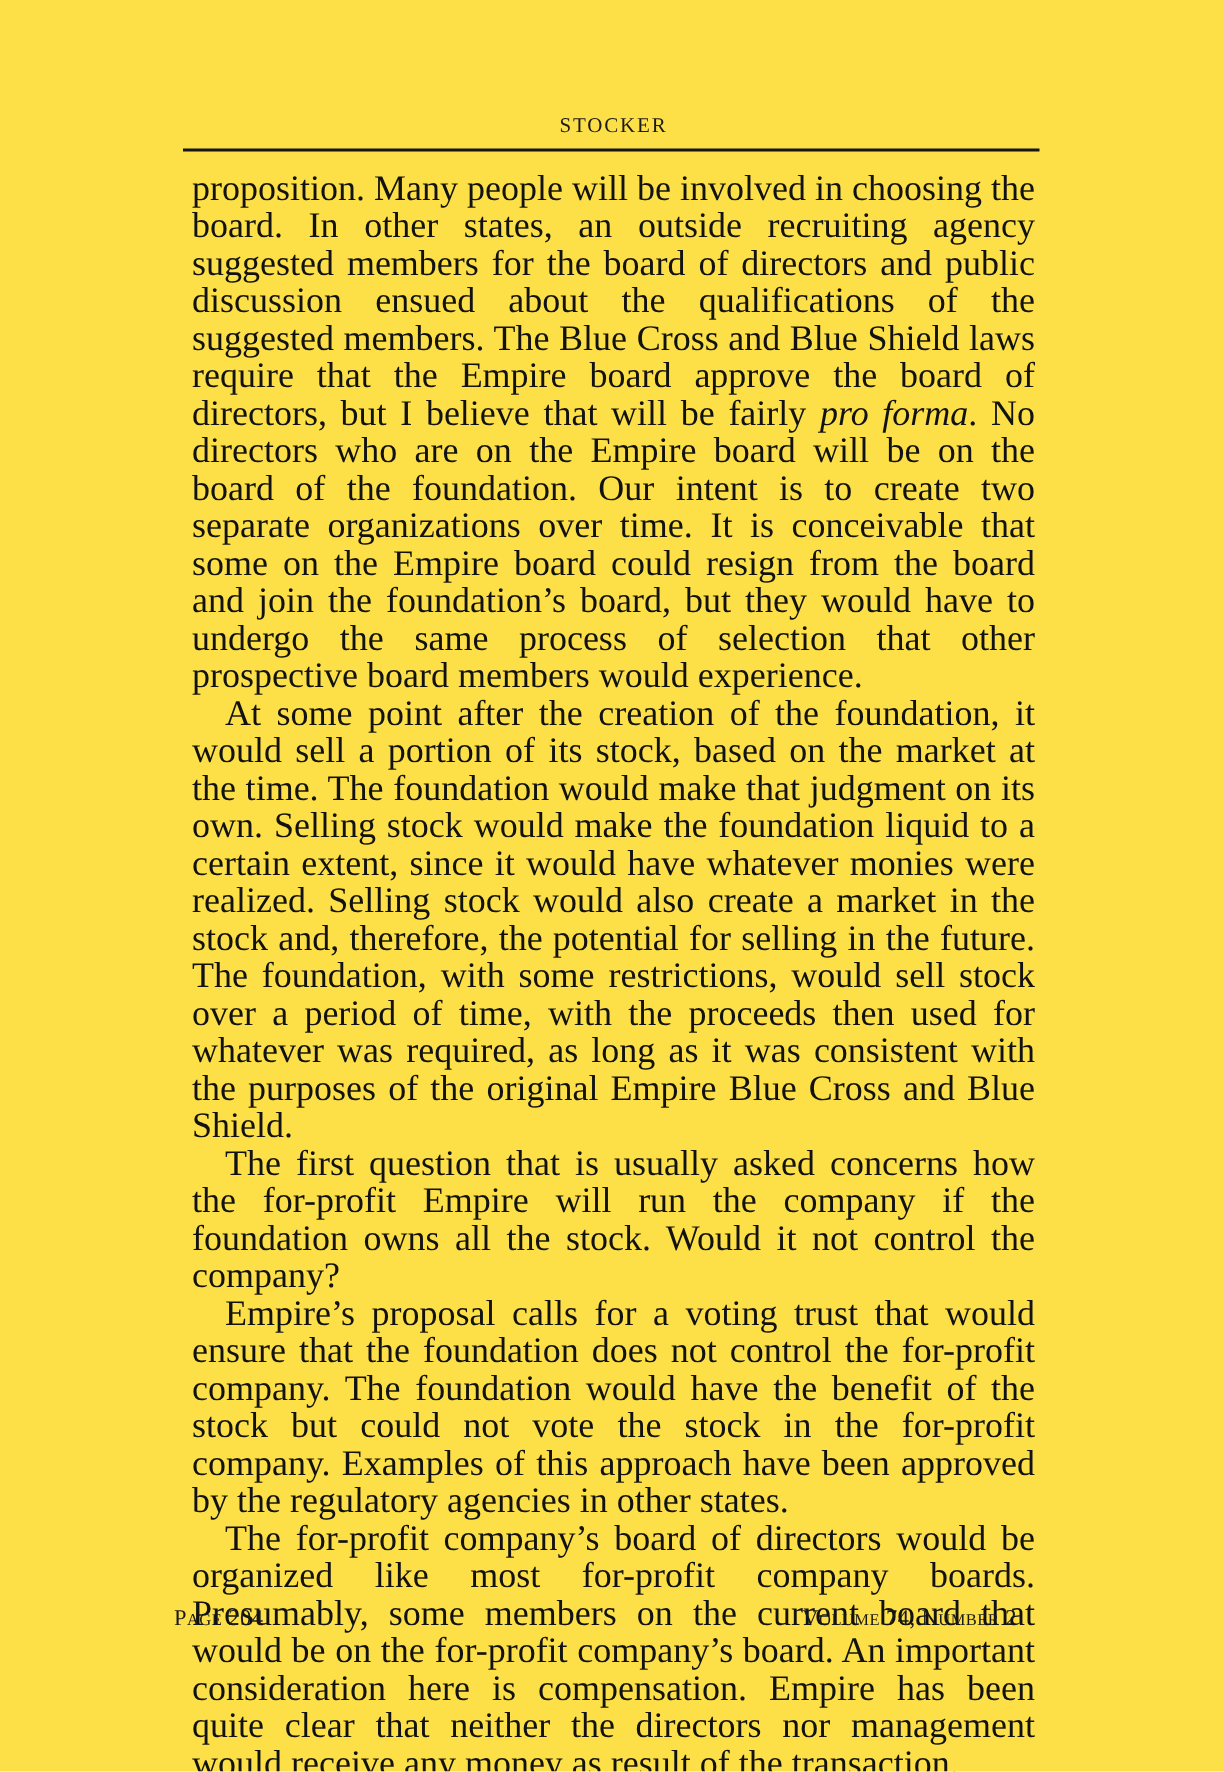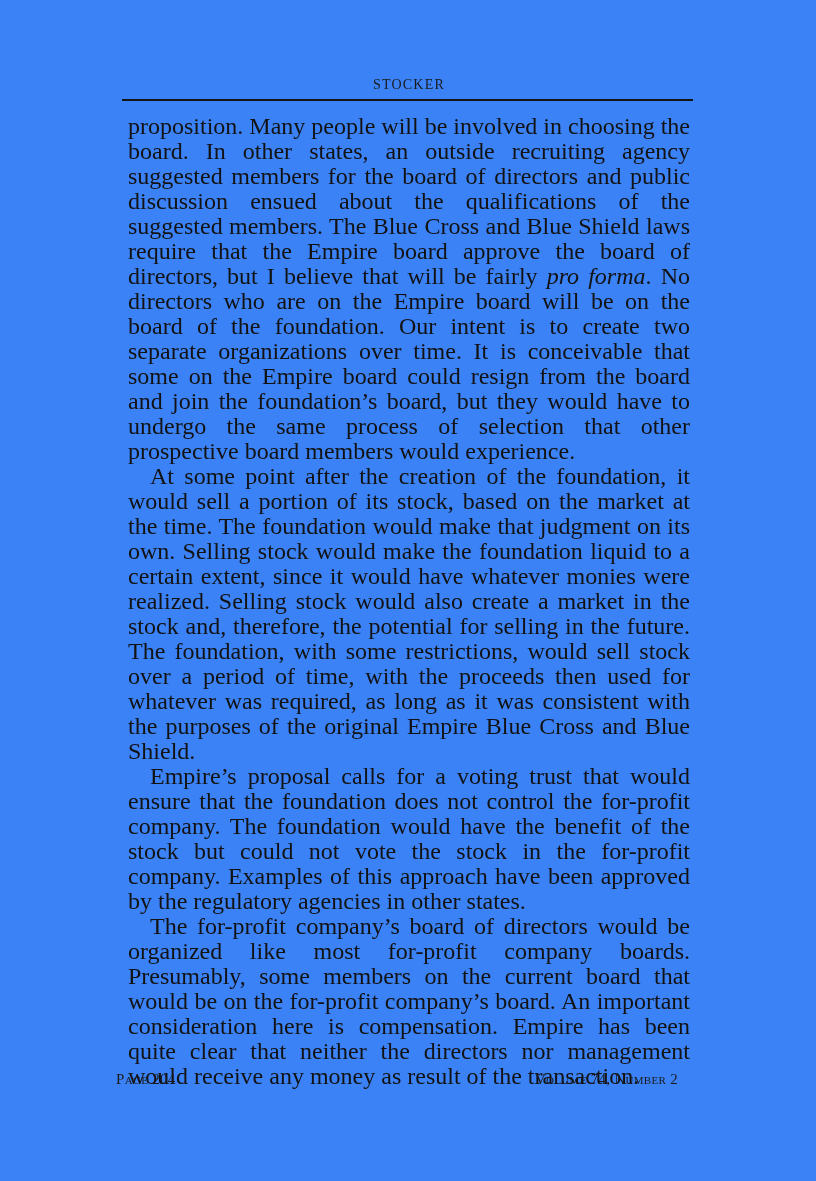--- a/index.html
+++ b/index.html
@@ -4,21 +4,21 @@
 <style>
   html, body {
     margin: 0;
     padding: 0;
     background: #ffffff;
   }
   .page {
     position: relative;
     width: 816px;
     height: 1181px;
-    background: #3b82f6;
+    background: #fde047;
     font-family: "Liberation Serif", serif;
     color: #141414;
     overflow: hidden;
   }
   .running-title {
     position: absolute;
     top: 77px;
     left: 128px;
     width: 562px;
     text-align: center;
@@ -69,20 +69,21 @@
 </style>
 </head>
 <body>
 
 <div class="page">
   <div class="running-title">STOCKER</div>
   <div class="header-rule"></div>
   <div class="body-text">
       <p><span>proposition. Many people will be involved in choosing the board. In other states, an outside recruiting agency suggested members for the board of directors and public discussion ensued about the qualifications of the suggested members. The Blue Cross and Blue Shield laws require that the Empire board approve the board of directors, but I believe that will be fairly </span><em>pro forma</em><span>. No directors who are on the Empire board will be on the board of the foundation. Our intent is to create two separate organizations over time. It is conceivable that some on the Empire board could resign from the board and join the foundation’s board, but they would have to undergo the same process of selection that other prospective board members would experience.</span></p>
       <p class="indent"><span>At some point after the creation of the foundation, it would sell a portion of its stock, based on the market at the time. The foundation would make that judgment on its own. Selling stock would make the foundation liquid to a certain extent, since it would have whatever monies were realized. Selling stock would also create a market in the stock and, therefore, the potential for selling in the future. The foundation, with some restrictions, would sell stock over a period of time, with the proceeds then used for whatever was required, as long as it was consistent with the purposes of the original Empire Blue Cross and Blue Shield.</span></p>
+      <p class="indent"><span>The first question that is usually asked concerns how the for-profit Empire will run the company if the foundation owns all the stock. Would it not control the company?</span></p>
       <p class="indent"><span>Empire’s proposal calls for a voting trust that would ensure that the foundation does not control the for-profit company. The foundation would have the benefit of the stock but could not vote the stock in the for-profit company. Examples of this approach have been approved by the regulatory agencies in other states.</span></p>
       <p class="indent"><span>The for-profit company’s board of directors would be organized like most for-profit company boards. Presumably, some members on the current board that would be on the for-profit company’s board. An important consideration here is compensation. Empire has been quite clear that neither the directors nor management would receive any money as result of the transaction.</span></p>
     </div>
   <div class="page-footer">
     <span>Page 204</span>
     <span>Volume 74, Number 2</span>
   </div>
 </div>
 
 </body></html>

